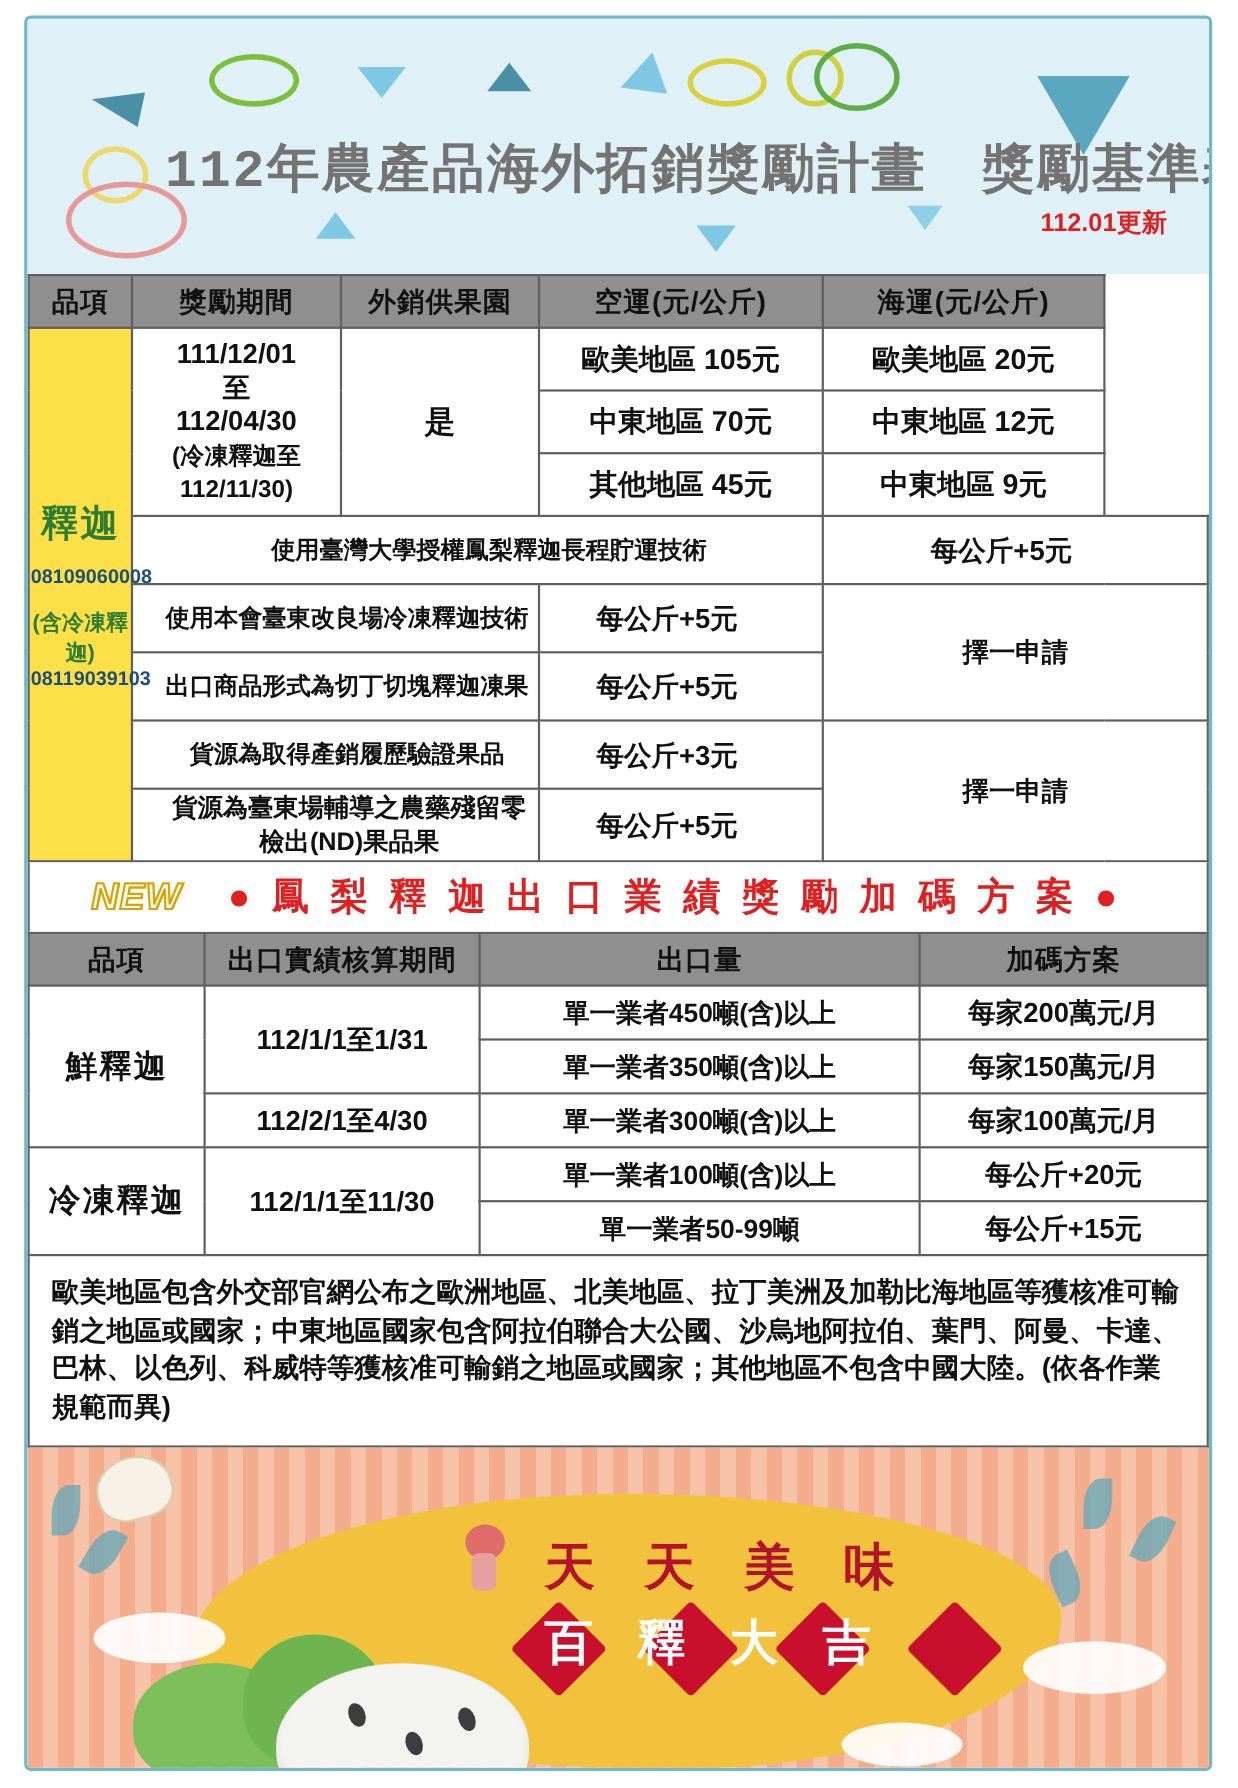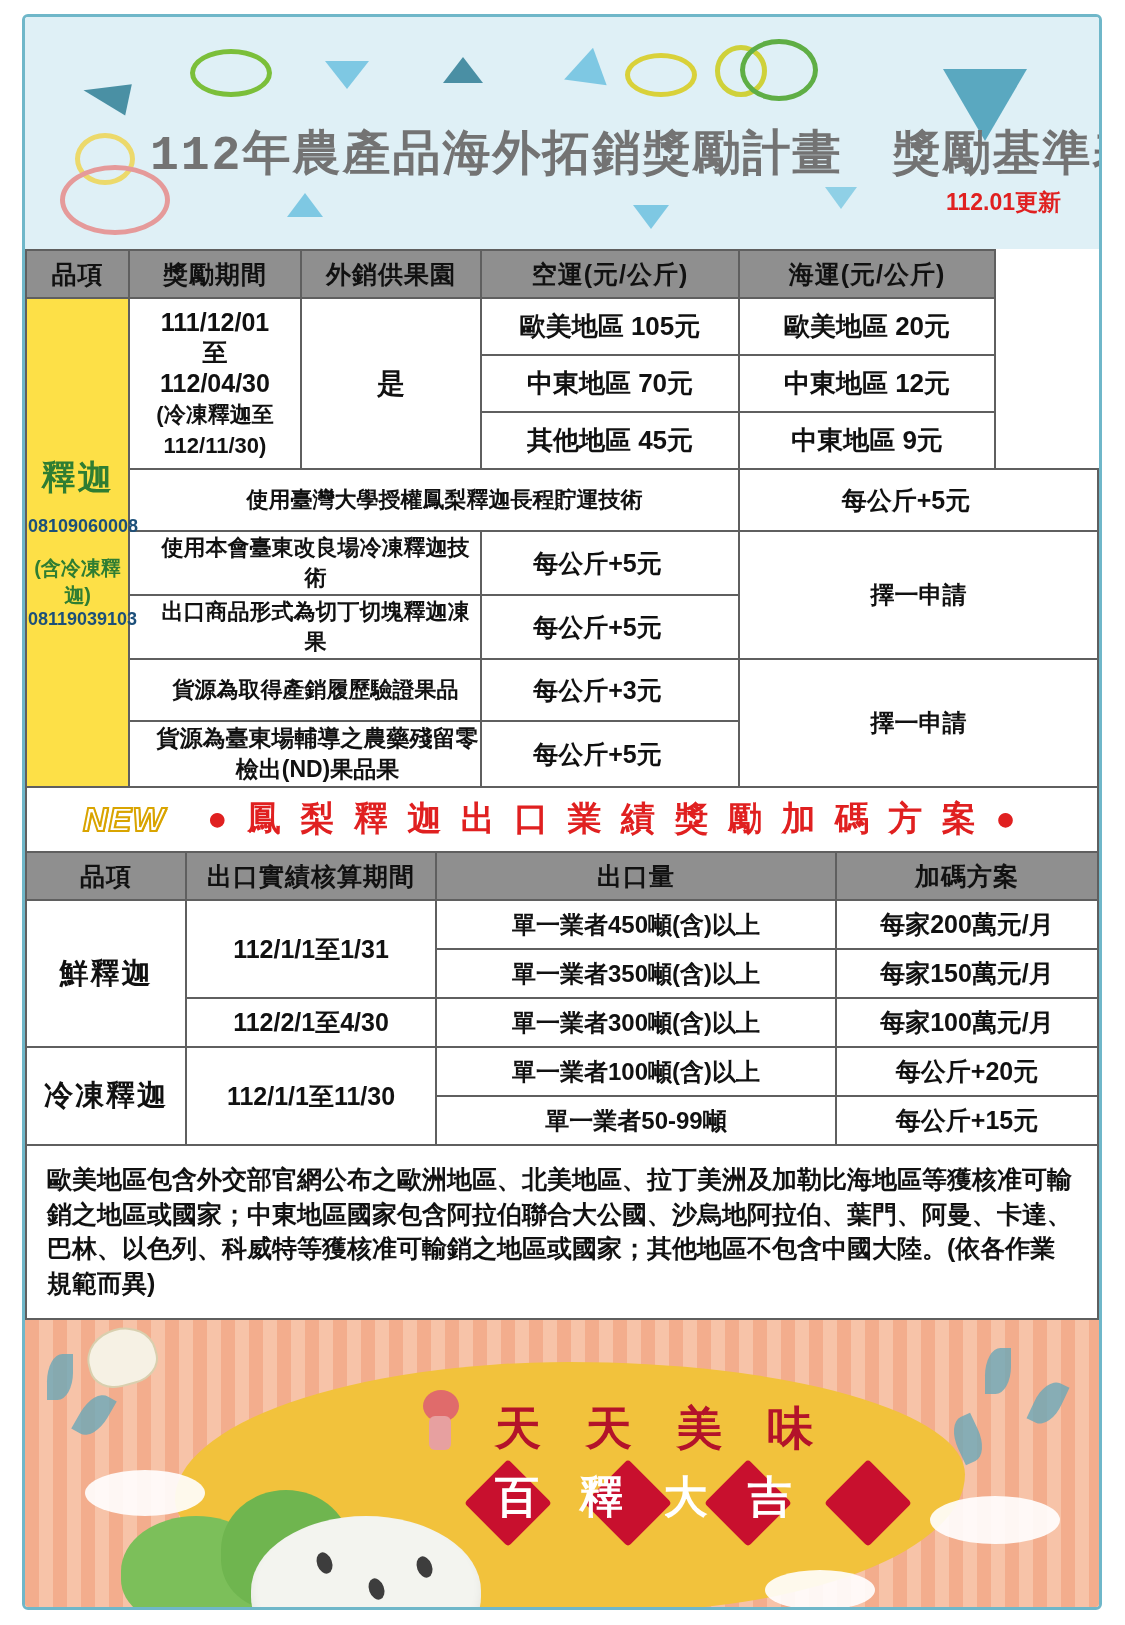--- a/index.html
+++ b/index.html
@@ -226,21 +226,21 @@
     <div class="deco tri" style="left:918px;top:52px;border-left:42px solid transparent;border-right:42px solid transparent;border-top:72px solid #5aa8c0;"></div>
 
     <div class="title">112年農產品海外拓銷獎勵計畫　獎勵基準表</div>
     <div class="update">112.01更新</div>
   </div>
 
   <table class="t">
     <tbody>
         <tr class="hdr">
       <td>品項</td>
-      <td style="width:172px">獎勵期間</td>
+      <td style="width:190px">獎勵期間</td>
       <td style="width:180px">外銷供果園</td>
       <td style="width:258px">空運(元/公斤)</td>
       <td style="width:256px">海運(元/公斤)</td>
     </tr>
 
     <tr>
       <td class="item-cell" rowspan="8">
         <div class="item-name">釋迦</div>
         <div class="item-code">08109060008</div>
         <div class="item-sub">(含冷凍釋迦)</div>

